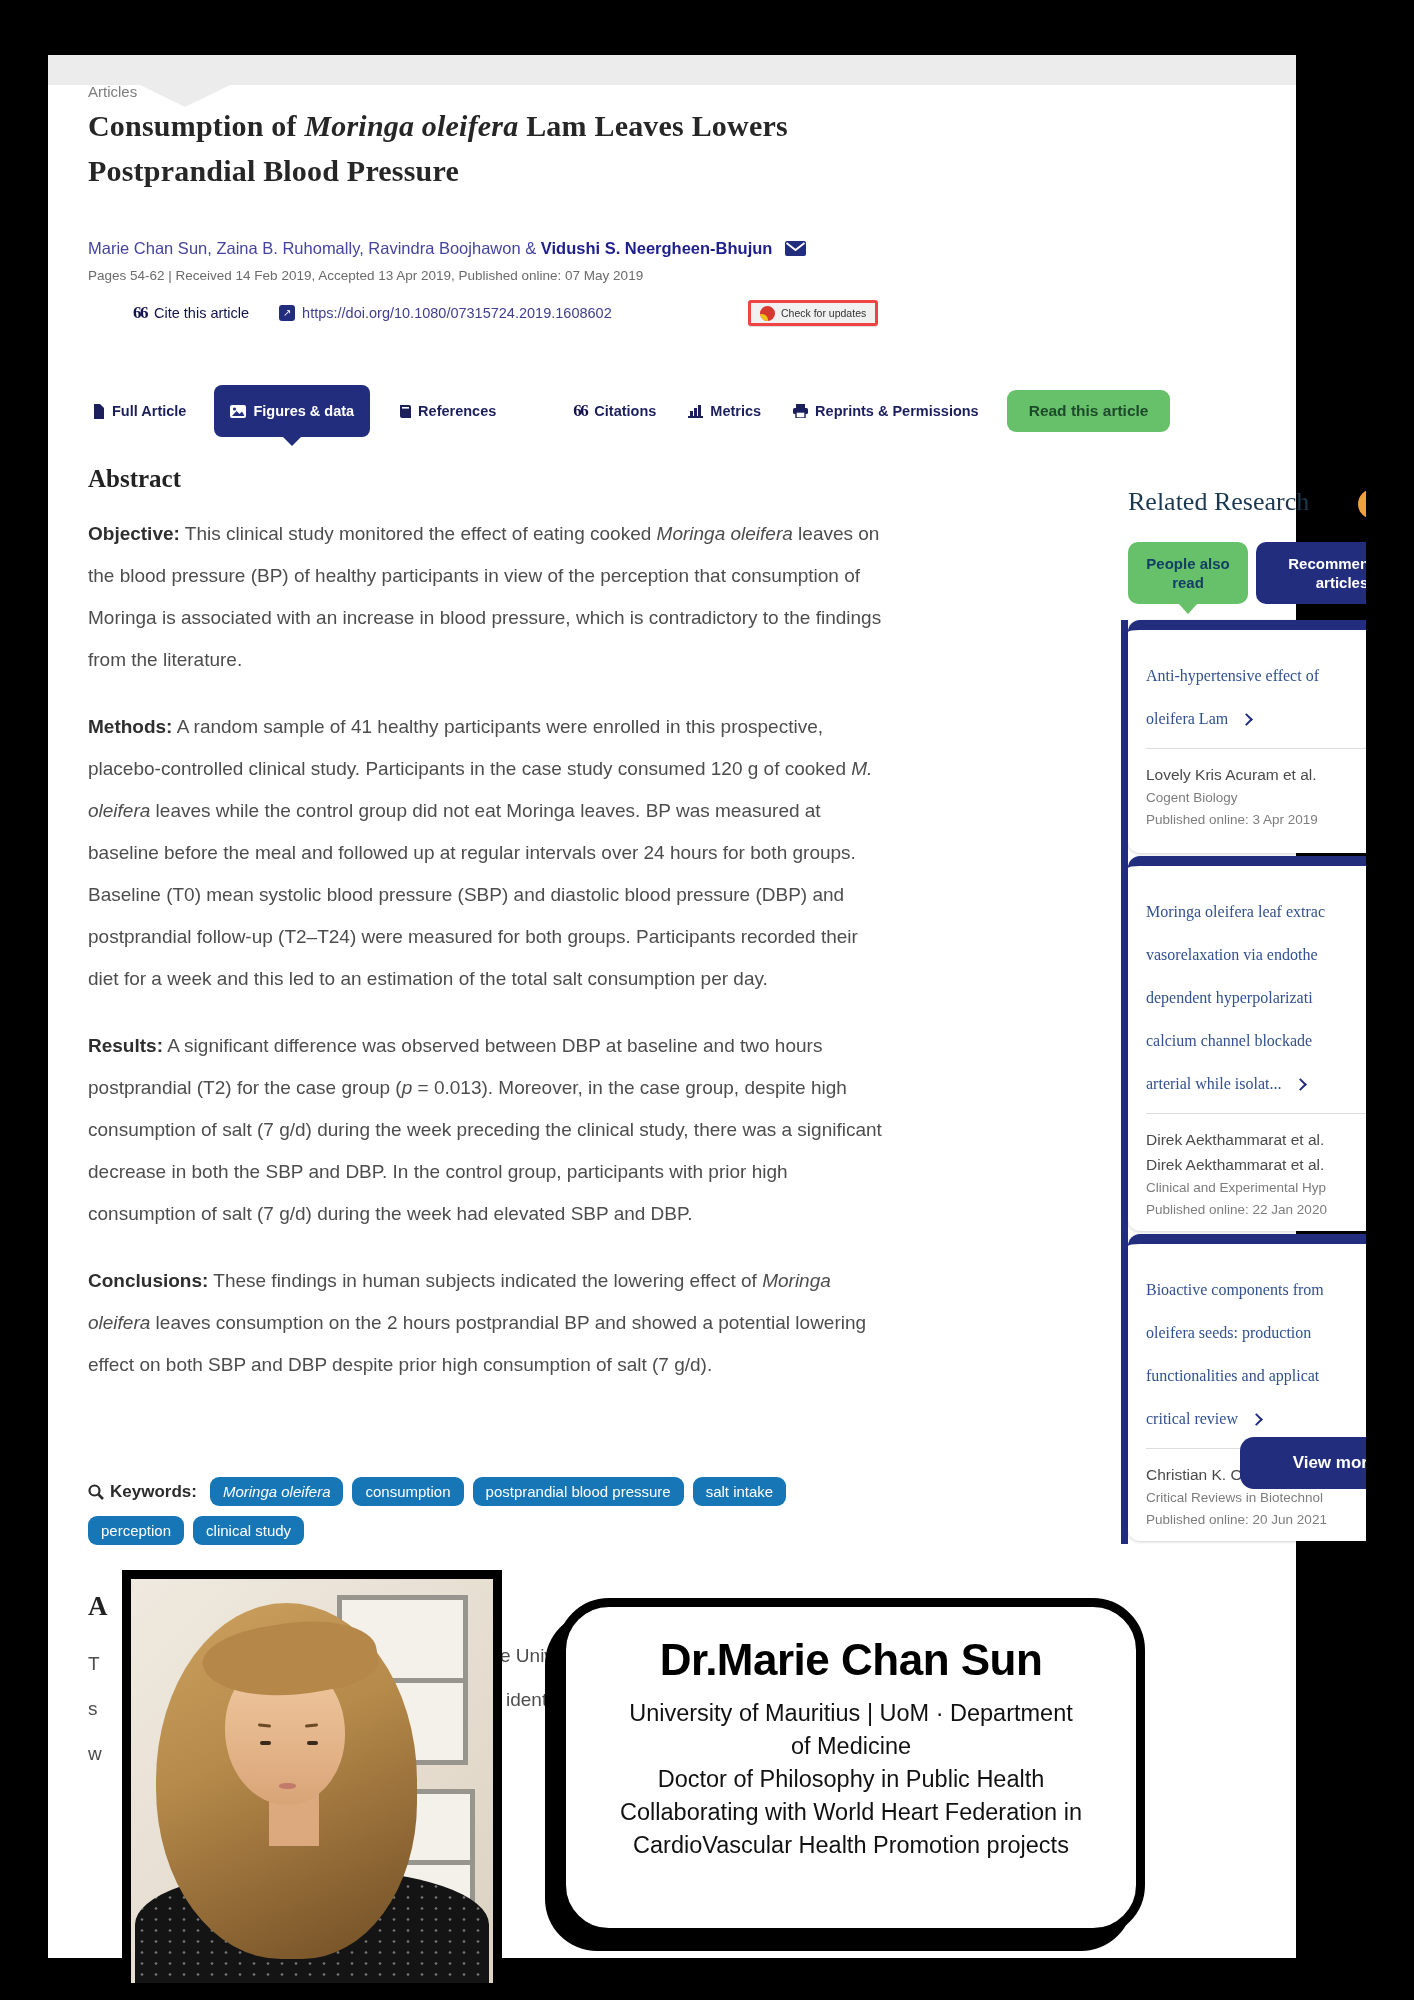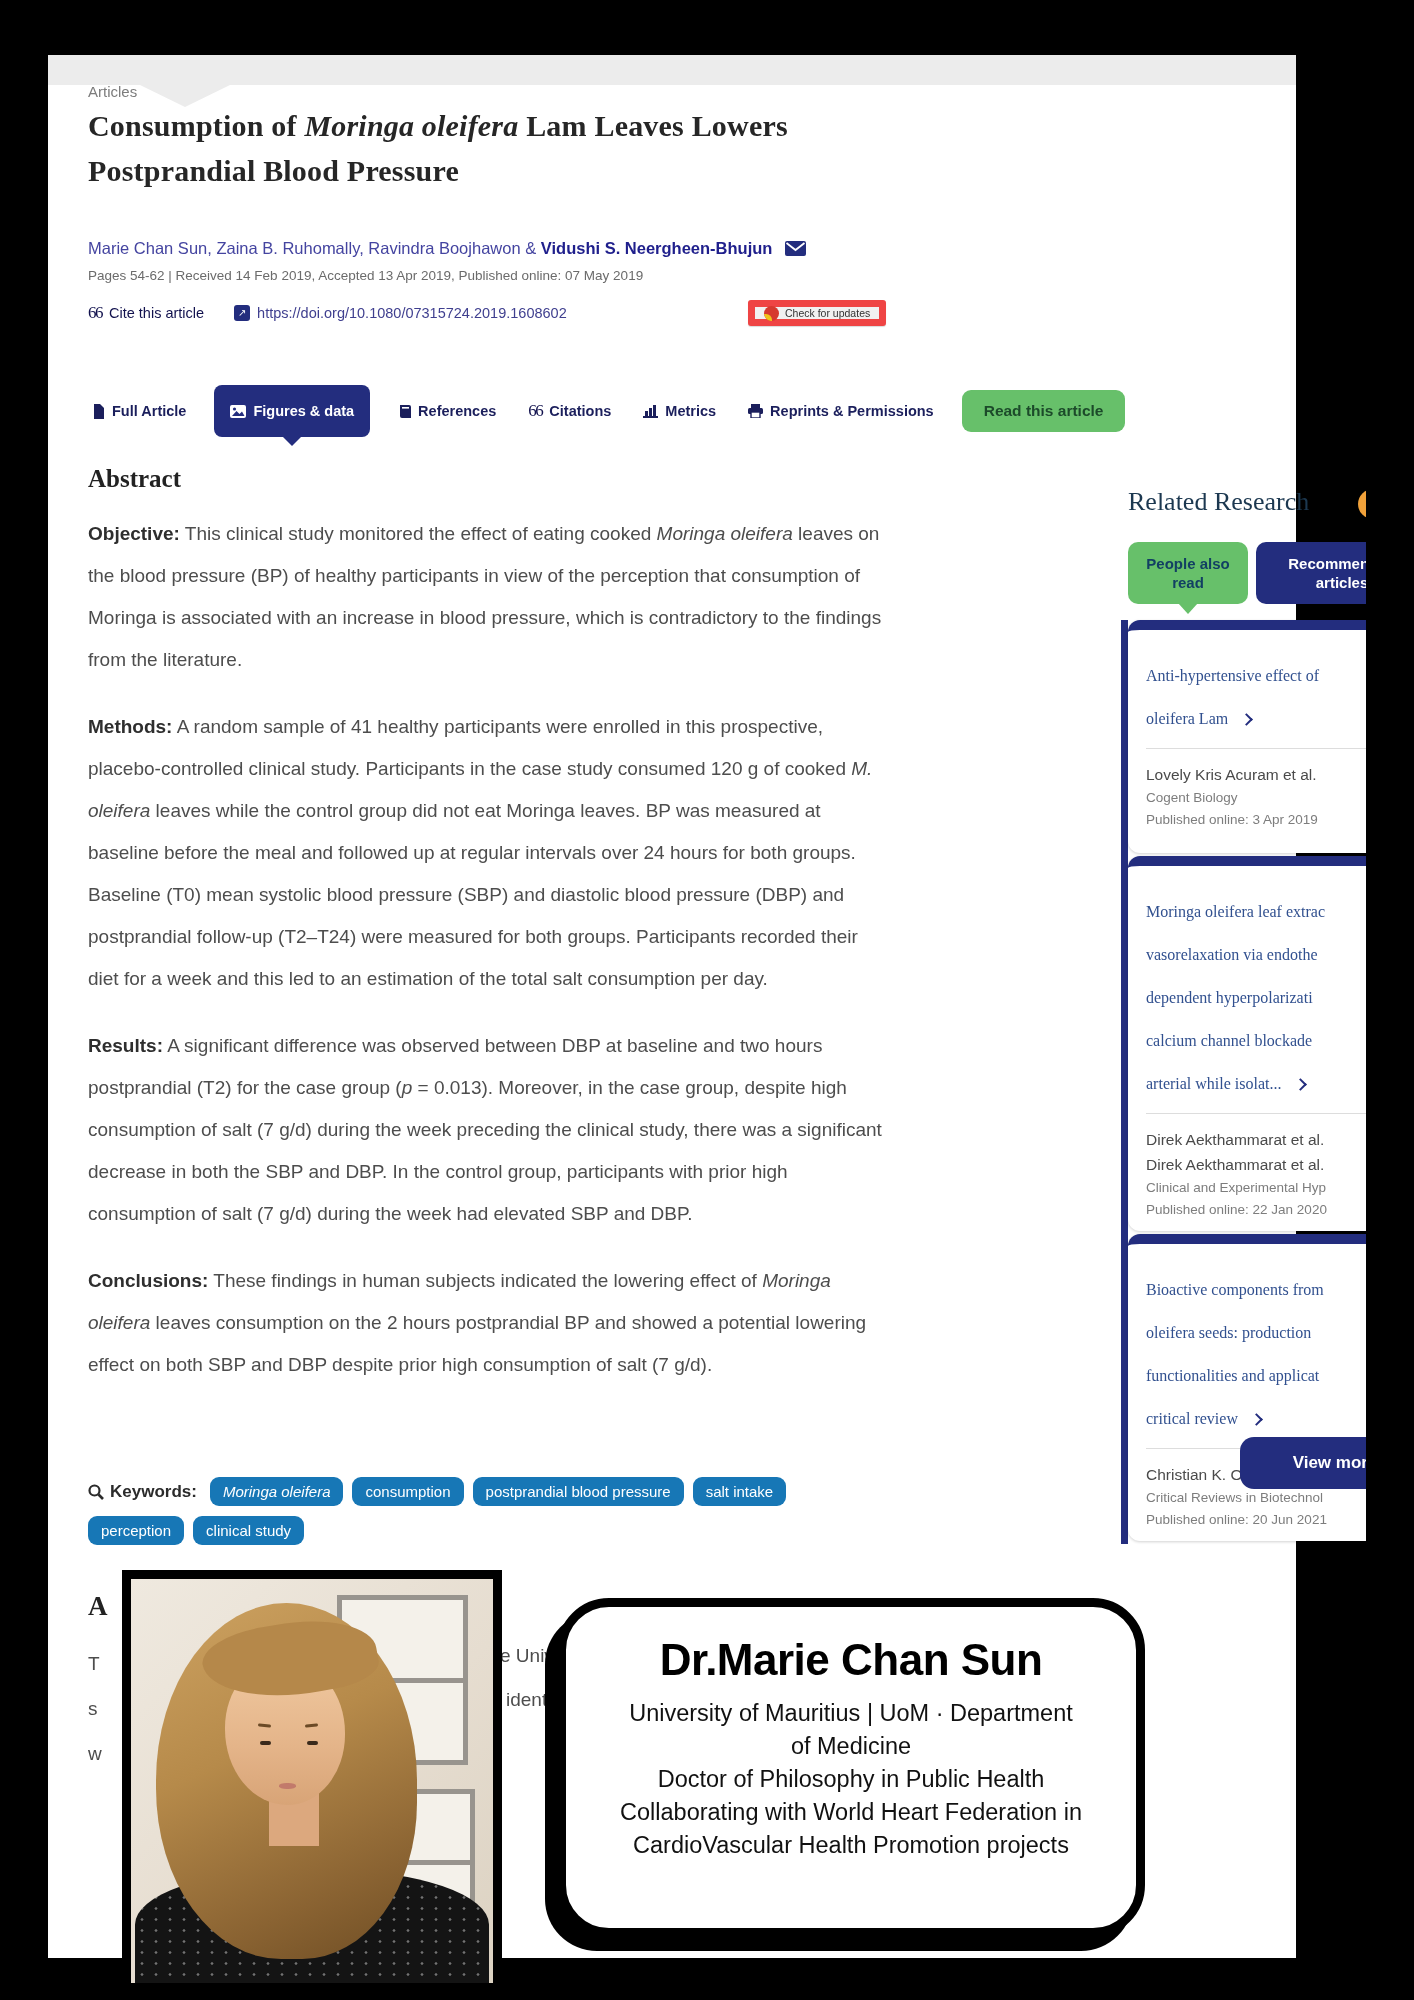--- a/index.html
+++ b/index.html
@@ -20,26 +20,26 @@
 
   .authors { position:absolute; left:40px; top:184px; font-size:16.5px; color:#4444a0; white-space:nowrap; }
   .authors .corr { font-weight:bold; color:#1f1f8c; }
   .env-icon { display:inline-block; vertical-align:-2px; margin-left:8px; }
 
   .meta-line { position:absolute; left:40px; top:213px; font-size:13.5px; color:#6b6b6b; white-space:nowrap; }
 
   .cite-row { position:absolute; left:40px; top:244px; display:flex; align-items:center; gap:30px; height:28px; }
   .cite-btn { display:flex; align-items:center; gap:7px; font-size:14.5px; color:#12124e; cursor:pointer; }
   .doi-link { display:flex; align-items:center; gap:7px; font-size:14.5px; color:#3f3f8f; cursor:pointer; }
-  .q66 { font-family:"Liberation Serif", serif; font-weight:normal; font-size:17px; letter-spacing:-1.5px; color:#12124e; }
+  .q66 { font-family:"Liberation Serif", serif; font-weight:bold; font-size:17px; letter-spacing:-1.5px; color:#12124e;margin-left:45px; }
   .ext-ic { width:16px; height:16px; background:#232d7e; border-radius:3px; color:#fff; font-size:10px;
             line-height:16px; text-align:center; }
 
   .check-badge { position:absolute; left:700px; top:245px; height:26px; padding:0 9px; display:flex; align-items:center;
-                 gap:6px; background:#f1f1f1; border:7px solid #ef4444; border-radius:3px; box-shadow:0 1px 1px rgba(0,0,0,.15);
+                 gap:6px; background:#f1f1f1; border:3px solid #ef4444; border-radius:3px; box-shadow:0 1px 1px rgba(0,0,0,.15);
                  font-size:10.5px; color:#333; cursor:pointer; }
   .cm-logo { position:relative; width:15px; height:15px; border-radius:50%; background:#d6392f; overflow:hidden; }
   .cm-logo::after { content:""; position:absolute; left:0; bottom:0; width:8px; height:7px; background:#f0c419;
                     border-radius:0 6px 0 6px; }
 
   
   .tabs-row { position:absolute; left:40px; top:330px; width:975px; height:52px; display:flex; align-items:center; gap:24px; }
   .tab { position:relative; display:flex; align-items:center; gap:7px; font-size:14.5px; font-weight:bold;
          color:#1b1f5c; height:52px; padding:0 4px; cursor:pointer; white-space:nowrap; }
   .tab.active { background:#232d7e; color:#fff; border-radius:8px; padding:0 16px; }

